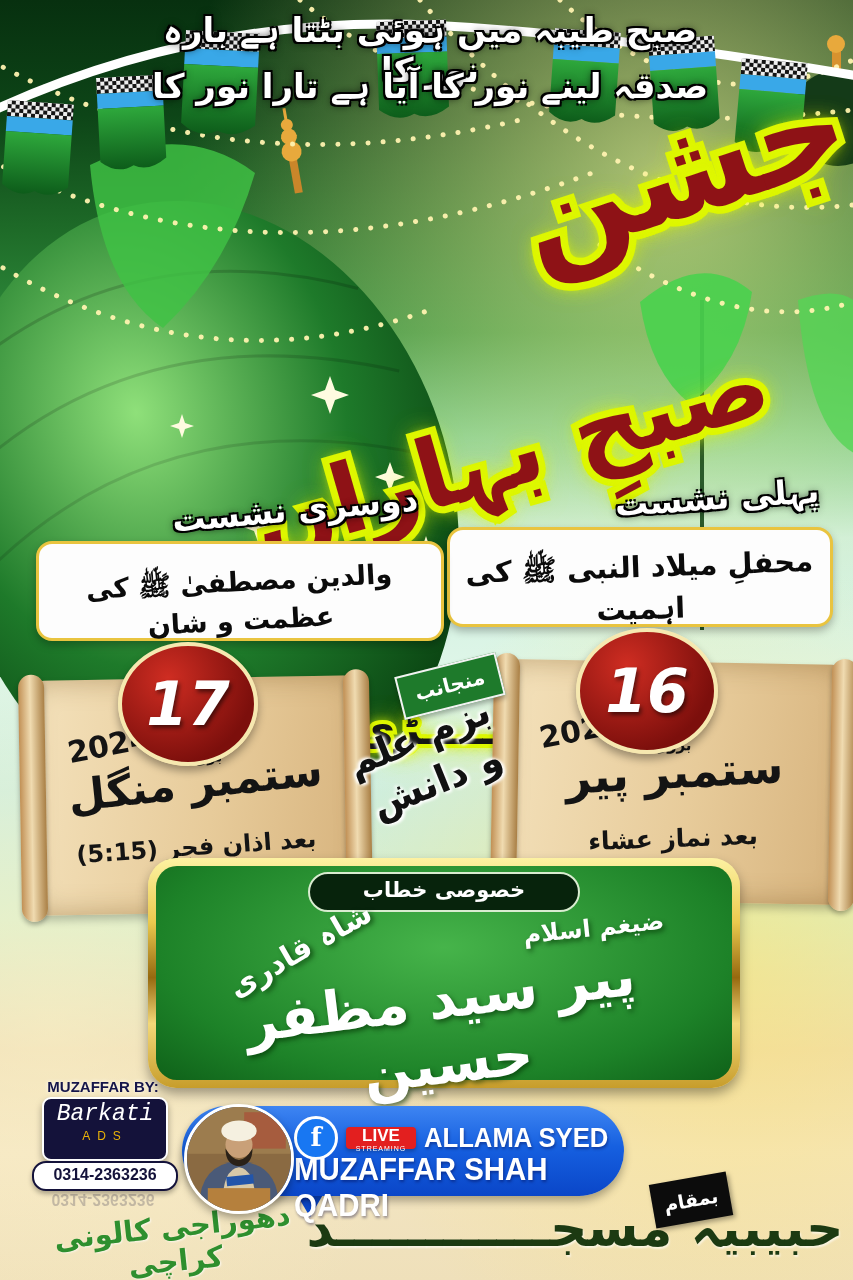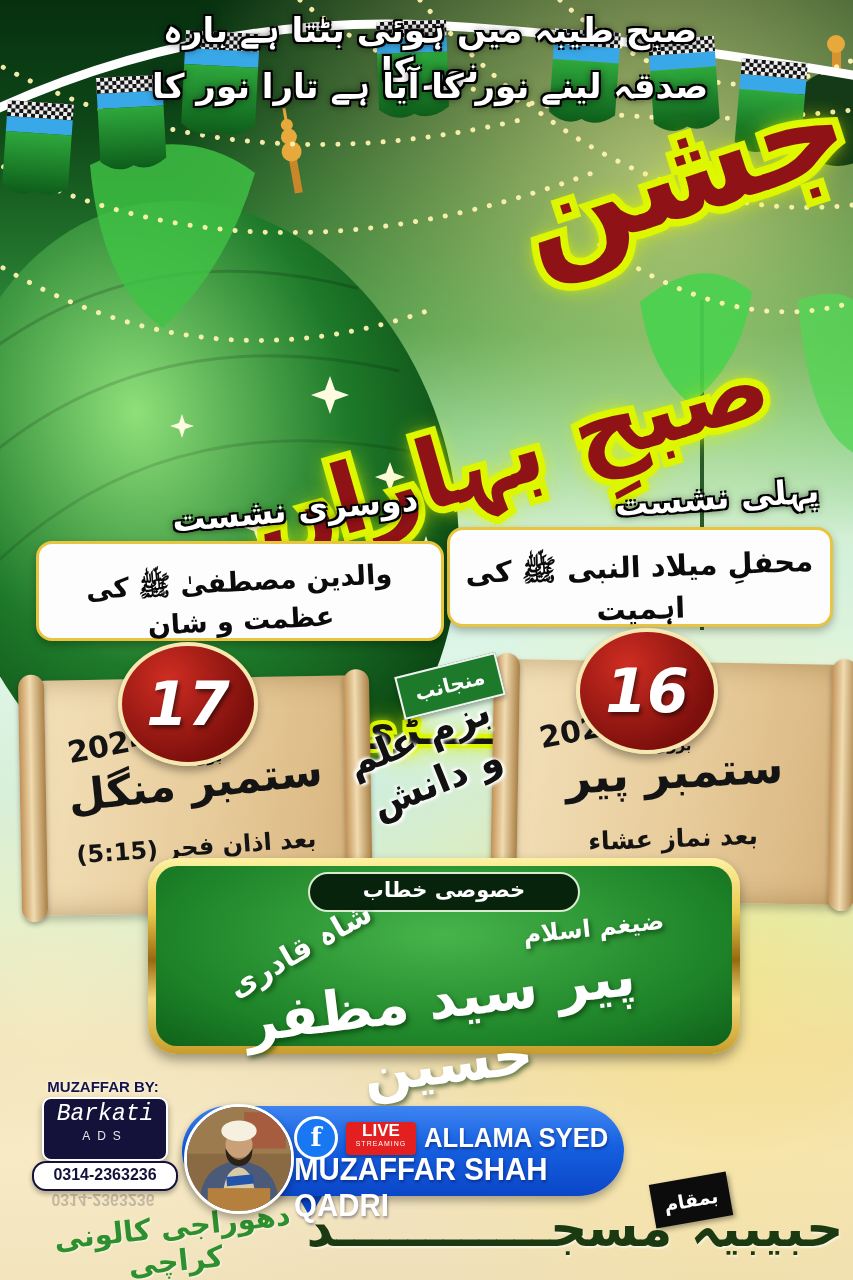--- a/index.html
+++ b/index.html
@@ -63,37 +63,37 @@
   .banner-pill{position:absolute;left:50%;transform:translateX(-50%);top:6px;width:268px;height:36px;
       background:#07230c;border:2px solid #d9ecd0;border-radius:20px;color:#fff;font-weight:bold;
       font-size:21px;line-height:33px;text-align:center;}
   .banner-white{color:#fff;font-weight:bold;text-shadow:2px 3px 5px rgba(0,45,0,.6);}
   
   .designer-label{font-family:"Liberation Sans",sans-serif;font-weight:bold;font-size:15px;
       color:#15154a;text-shadow:0 0 4px #fff;z-index:6;}
   .designer-box{background:#14123a;border:2px solid #fff;border-radius:9px;
       box-shadow:0 4px 7px rgba(0,0,0,.35);z-index:6;text-align:center;color:#fff;}
   .designer-brand{font-family:Liberation Mono, monospace;font-style:italic;font-size:23px;line-height:30px;}
-  .designer-sub{font-family:"Liberation Sans",sans-serif;font-size:12px;letter-spacing:7px;color:#e5e5e5;}
+  .designer-sub{font-family:"Liberation Sans",sans-serif;font-size:12px;letter-spacing:7px;color:#eab308;}
   .designer-phone{position:absolute;background:#fff;border-radius:14px;border:2px solid #14123a;
       font-family:"Liberation Sans",sans-serif;font-weight:bold;font-size:16px;color:#14123a;
       text-align:center;line-height:24px;z-index:6;box-shadow:0 3px 5px rgba(0,0,0,.3);}
   .designer-reflect{position:absolute;transform:scaleY(-1);opacity:.22;color:#14123a;
       font-family:"Liberation Sans",sans-serif;font-weight:bold;font-size:16px;text-align:center;z-index:5;}
   
   .live-bar{background:linear-gradient(180deg,#3e85f2 0%,#1660e0 45%,#0a46c8 100%);
       border-radius:46px;box-shadow:0 5px 9px rgba(0,0,0,.3);z-index:6;}
   .live-tail{position:absolute;width:0;height:0;border-left:14px solid transparent;
       border-right:14px solid transparent;border-top:24px solid #0a46c8;z-index:5;}
   .photo-ring{position:absolute;border-radius:50%;border:3px solid #fff;overflow:hidden;z-index:7;
       box-shadow:0 4px 8px rgba(0,0,0,.35);}
   .fb-circle{width:38px;height:38px;border-radius:50%;background:#1877f2;border:3px solid #fff;
       color:#fff;font-family:"DejaVu Serif",serif;font-weight:bold;font-size:26px;line-height:36px;
       text-align:center;flex:0 0 auto;}
-  .live-badge{background:#e31f1f;border-radius:4px;width:70px;height:33px;text-align:center;
+  .live-badge{background:#e31f1f;border-radius:4px;width:70px;height:22px;text-align:center;
       color:#fff;font-family:"Liberation Sans",sans-serif;flex:0 0 auto;box-shadow:0 2px 4px rgba(0,0,0,.3);}
   .live-badge .lv{font-weight:bold;font-size:17px;line-height:18px;display:block;}
   .live-badge .st{font-size:7px;line-height:8px;display:block;letter-spacing:1px;}
   .live-name{color:#fff;font-family:"Liberation Sans",sans-serif;font-weight:bold;
       text-shadow:1px 2px 3px rgba(0,0,60,.4);transform:scaleX(.95);transform-origin:left;}
   
   .venue-tag{background:#0c0c0c;color:#fff;text-align:center;z-index:6;
       box-shadow:2px 3px 5px rgba(0,0,0,.35);font-weight:bold;}
   .venue-masjid{color:#1c3a12;font-weight:bold;z-index:5;text-shadow:1px 2px 2px rgba(255,255,255,.6);}
   .venue-city{color:#2e8f2e;font-weight:bold;z-index:6;text-shadow:1px 1px 2px rgba(255,255,255,.7);}
@@ -256,21 +256,21 @@
   <div class="day-badge" style="left:118px;top:642px;width:132px;height:116px;">
     <span>17</span>
   </div>
 
   <div class="abs org-tag urdu" style="left:398px;top:664px;width:100px;height:40px;transform:rotate(-14deg);">منجانب</div>
   <div class="abs org-name urdu" style="left:348px;top:712px;width:160px;transform:rotate(-22deg);">
     <div>بزم علم</div>
     <div>و دانش</div>
   </div>
 
-  <div class="abs banner-outer" style="left:148px;top:858px;width:592px;height:196px;box-sizing:border-box;">
+  <div class="abs banner-outer" style="left:148px;top:858px;width:592px;height:230px;box-sizing:border-box;">
     <div class="banner-inner">
       <div class="banner-pill urdu">خصوصی خطاب</div>
       <div class="abs urdu banner-white" style="right:68px;top:48px;font-size:24px;transform:rotate(-6deg);">ضیغم اسلام</div>
       <div class="abs urdu banner-white" style="left:64px;top:66px;font-size:30px;transform:rotate(-30deg);">شاہ قادری</div>
       <div class="abs urdu banner-white ctr" style="left:20px;right:20px;top:100px;font-size:56px;transform:rotate(-7deg);">پیر سید مظفر حسین</div>
     </div>
   </div>
 
   <div class="abs designer-label ctr" style="left:28px;top:1078px;width:150px;">MUZAFFAR BY:</div>
   <div class="abs designer-box" style="left:42px;top:1097px;width:122px;height:60px;">

